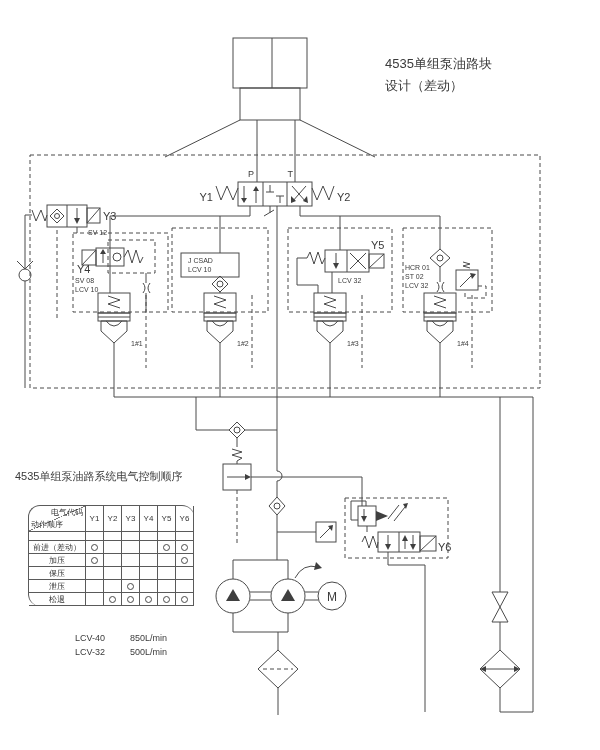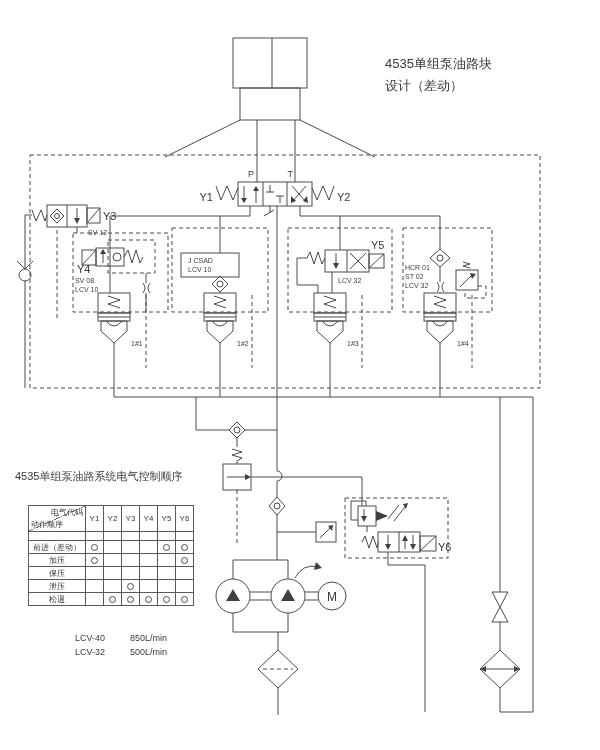--- a/index.html
+++ b/index.html
@@ -15,21 +15,21 @@
   svg.schem text { fill:#3a3a3a; stroke:none; font-family:"Liberation Sans",sans-serif; }
   .t7 { font-size:7px; } .t9 { font-size:9px; }
   .t11 { font-size:11px; } .t12 { font-size:12px; } .t13 { font-size:13px; }
   .aend { text-anchor:end; } .amid { text-anchor:middle; }
 
   
   .seq-table { position:absolute; left:28px; top:505px;
     display:grid; grid-template-columns:57px repeat(6,18px);
     grid-template-rows:26px 9px repeat(5,13px);
     border-left:1px solid #5a5a5a; border-top:1px solid #5a5a5a;
-    font-size:8px; color:#333; background:#fff; }
+    font-size:8px; color:#333; background:#fff;border-radius:12px; }
   .tcell { border-right:1px solid #5a5a5a; border-bottom:1px solid #5a5a5a;
     display:flex; align-items:center; justify-content:center; overflow:hidden; }
   .corner { position:relative; display:block;
     background:linear-gradient(to bottom right, transparent 49.2%, #777 49.2%, #777 50.8%, transparent 50.8%); }
   .corner .top { position:absolute; top:1px; right:2px; }
   .corner .bot { position:absolute; bottom:1px; left:2px;font-family:Liberation Mono, monospace; }
   .circle { width:7px; height:7px; border:1px solid #4a4a4a; border-radius:50%; display:block; }
 </style>
 </head>
 <body>

